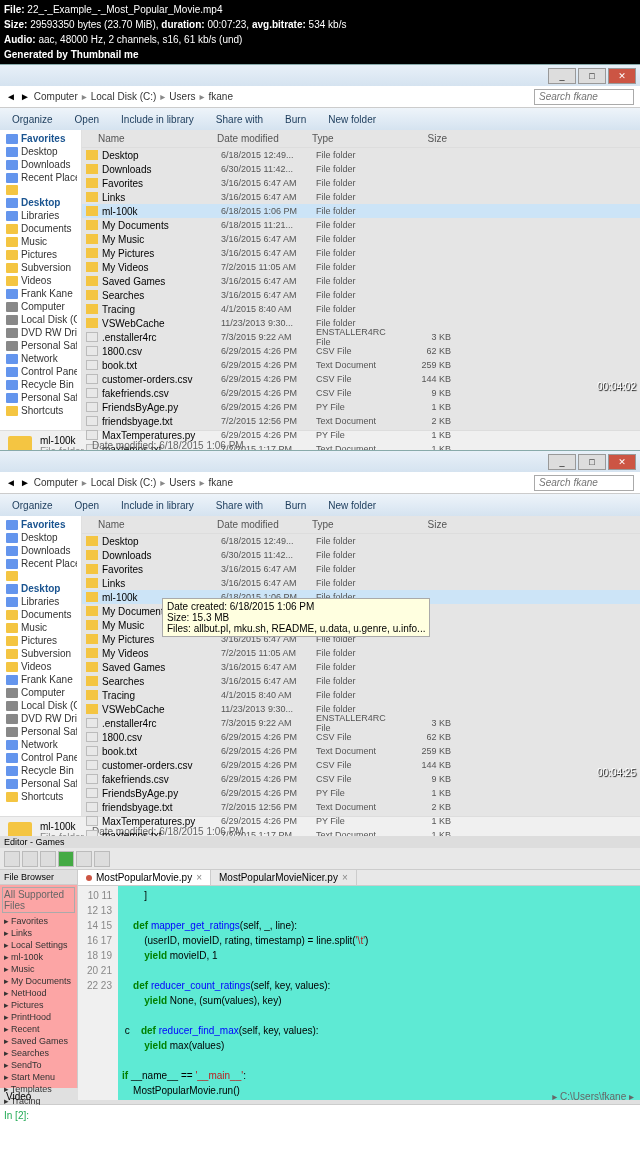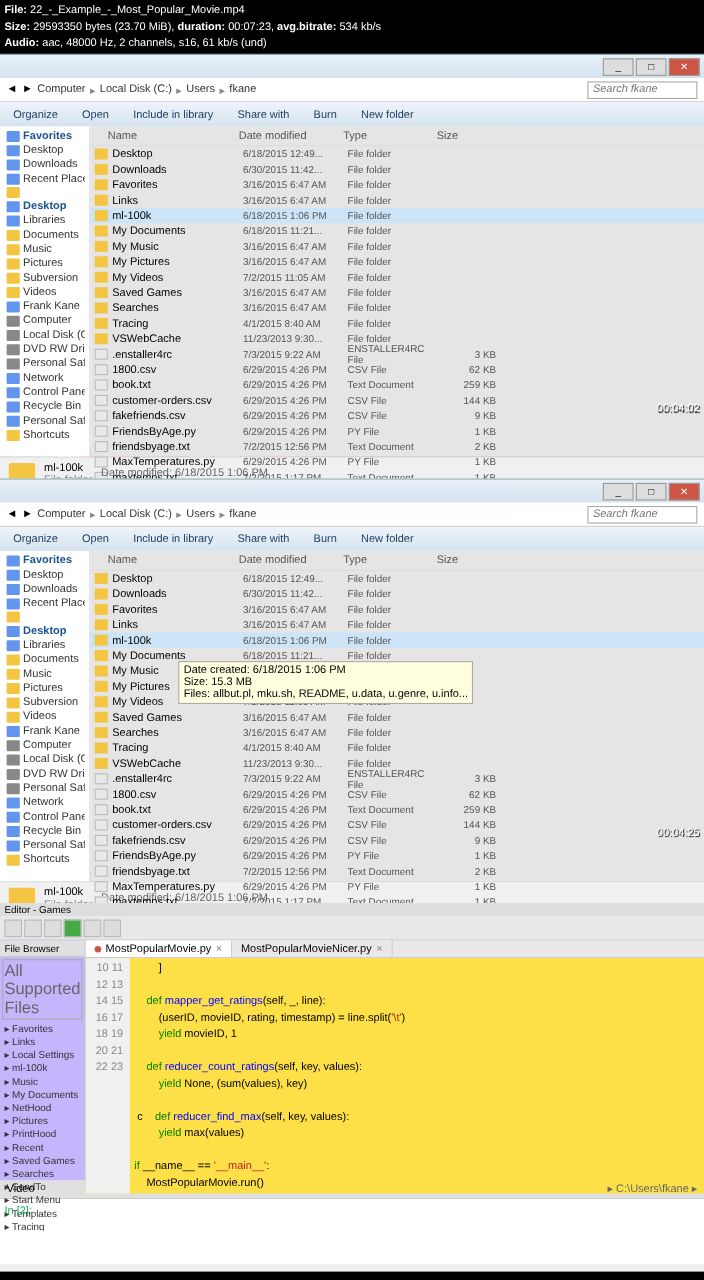--- a/index.html
+++ b/index.html
@@ -22,64 +22,65 @@
 .side .it{padding:1px 2px;display:flex;align-items:center;gap:3px;color:#333;white-space:nowrap;overflow:hidden}
 .side .it.h{color:#1a5490;font-weight:bold}
 .side .ic{width:12px;height:10px;background:#f4c542;border-radius:1px;flex-shrink:0}
 .side .ic.b{background:#6495ed}
 .side .ic.g{background:#888}
 .files{flex:1;background:#e5e5e5}
 .fhdr{display:flex;border-bottom:1px solid #ddd;height:18px;align-items:center;color:#555}
 .fhdr .c1{width:135px;padding-left:16px}
 .fhdr .c2{width:95px}
 .fhdr .c3{width:85px}
-.fhdr .c4{width:50px;text-align:left}
+.fhdr .c4{width:50px;text-align:right}
 .frow{display:flex;height:14px;align-items:center;padding-left:4px}
 .frow .fi{width:12px;height:10px;background:#f4c542;margin-right:4px;flex-shrink:0}
 .frow .fi.f{background:#e8e8e8;border:1px solid #bbb}
 .frow.sel{background:#cce4f7}
 .frow .n{width:119px;white-space:nowrap;overflow:hidden}
 .frow .d{width:95px;color:#555;font-size:9px}
 .frow .t{width:85px;color:#555;font-size:9px}
 .frow .s{width:50px;text-align:right;color:#555;font-size:9px}
 .stat{height:30px;background:#f0f0f0;border-top:1px solid #ddd;display:flex;align-items:center;padding:0 8px;gap:8px}
 .stat .bi{width:24px;height:20px;background:#f4c542;border-radius:2px}
 .tbar2{height:28px;background:linear-gradient(#3a6faa,#1c4d82);display:flex;align-items:center;padding:0 4px;gap:4px}
 .tbar2 .ico{width:20px;height:20px;border-radius:3px}
 .ts{position:absolute;right:4px;bottom:30px;color:#fff;font-size:10px;text-shadow:1px 1px 1px #000}
 .tooltip{position:absolute;background:#ffffe0;border:1px solid #aaa;padding:2px 4px;font-size:9px;z-index:10;line-height:11px}
 .canopy{background:#f0f0f0}
 .menubar{height:18px;background:#f0f0f0;display:flex;gap:8px;padding:0 6px;align-items:center;color:#333}
 .etbar{height:22px;background:#e8e8e8;display:flex;gap:2px;padding:0 4px;align-items:center;border-bottom:1px solid #ccc}
 .etbar .eb{width:16px;height:16px;background:#ddd;border:1px solid #bbb}
 .edlayout{display:flex;height:300px}
-.fbrow{width:78px;background:#c4b5fd;border-right:1px solid #ccc}
+.fbrow{width:78px;background:#fca5a5;border-right:1px solid #ccc}
 .fbrow .hd{background:#e0e0e0;padding:2px 4px;font-size:9px;border-bottom:1px solid #ccc}
-.fbrow .fl{border:1px solid #aaa;margin:2px;padding:1px;font-size:15px;color:#666}
+.fbrow .fl{border:1px solid #aaa;margin:2px;padding:1px;font-size:10px;color:#666}
 .fbrow .li{padding:1px 4px;font-size:9px;color:#333;white-space:nowrap;overflow:hidden}
 .main{flex:1;display:flex;flex-direction:column}
 .tabs{height:18px;background:#e8e8e8;display:flex;border-bottom:1px solid #ccc}
 .tab{padding:2px 8px;background:#fff;border-right:1px solid #ccc;font-size:9px;display:flex;align-items:center;gap:4px}
 .tab .dot{width:6px;height:6px;background:#c54;border-radius:50%}
 .tab .x{color:#888;cursor:pointer}
-.code{flex:1;background:#fde047;font-family:Consolas,monospace;font-size:12px;display:flex}
+.code{flex:1;background:#5eead4;font-family:Consolas,monospace;font-size:12px;display:flex}
 .gut{width:40px;background:#f0f0f0;text-align:right;padding:2px 6px 2px 2px;color:#888;line-height:15px}
 .src{flex:1;padding:2px 4px;line-height:15px;white-space:pre}
-.kw{color:#008000;font-weight:normal}
+.kw{color:#008000;font-weight:bold}
 .sf{color:#0000ff}
 .st{color:#ba2121}
 .console{height:60px;background:#fff;border-top:1px solid #ccc;padding:4px;font-family:Consolas,monospace;font-size:11px}
 </style>
 </head>
 <body>
 
 <div class="hdr">
 <div><b>File: </b><span>22_-_Example_-_Most_Popular_Movie.mp4</span></div>
 <div><b>Size: </b><span>29593350 bytes (23.70 MiB), </span><b>duration: </b><span>00:07:23, </span><b>avg.bitrate: </b><span>534 kb/s</span></div>
 <div><b>Audio: </b><span>aac, 48000 Hz, 2 channels, s16, 61 kb/s (und)</span></div>
+<div>Generated by Thumbnail me</div>
 </div>
 
 <div class="pane" style="height:358px">
 <div class="titlebar">
 <div class="winbtns">
         <div class="winbtn">_</div>
         <div class="winbtn">□</div>
         <div class="winbtn cl">✕</div>
       </div>
 </div>
@@ -700,21 +701,21 @@
             <span class="s">1 KB</span>
           </div>
           <div class="frow">
             <span class="fi f"></span>
             <span class="n">MostPopularMovie.py</span>
             <span class="d">6/29/2015 4:26 PM</span>
             <span class="t">PY File</span>
             <span class="s">1 KB</span>
           </div>
         </div>
-<div class="tooltip" style="left:80px;top:100px">
+<div class="tooltip" style="left:80px;top:82px">
 <div>Date created: 6/18/2015 1:06 PM</div>
           <div>Size: 15.3 MB</div>
           <div>Files: allbut.pl, mku.sh, README, u.data, u.genre, u.info...</div>
 </div>
 </div>
 </div>
 <div class="stat">
 <div class="bi"></div>
 <div>
         <div>ml-100k</div>

